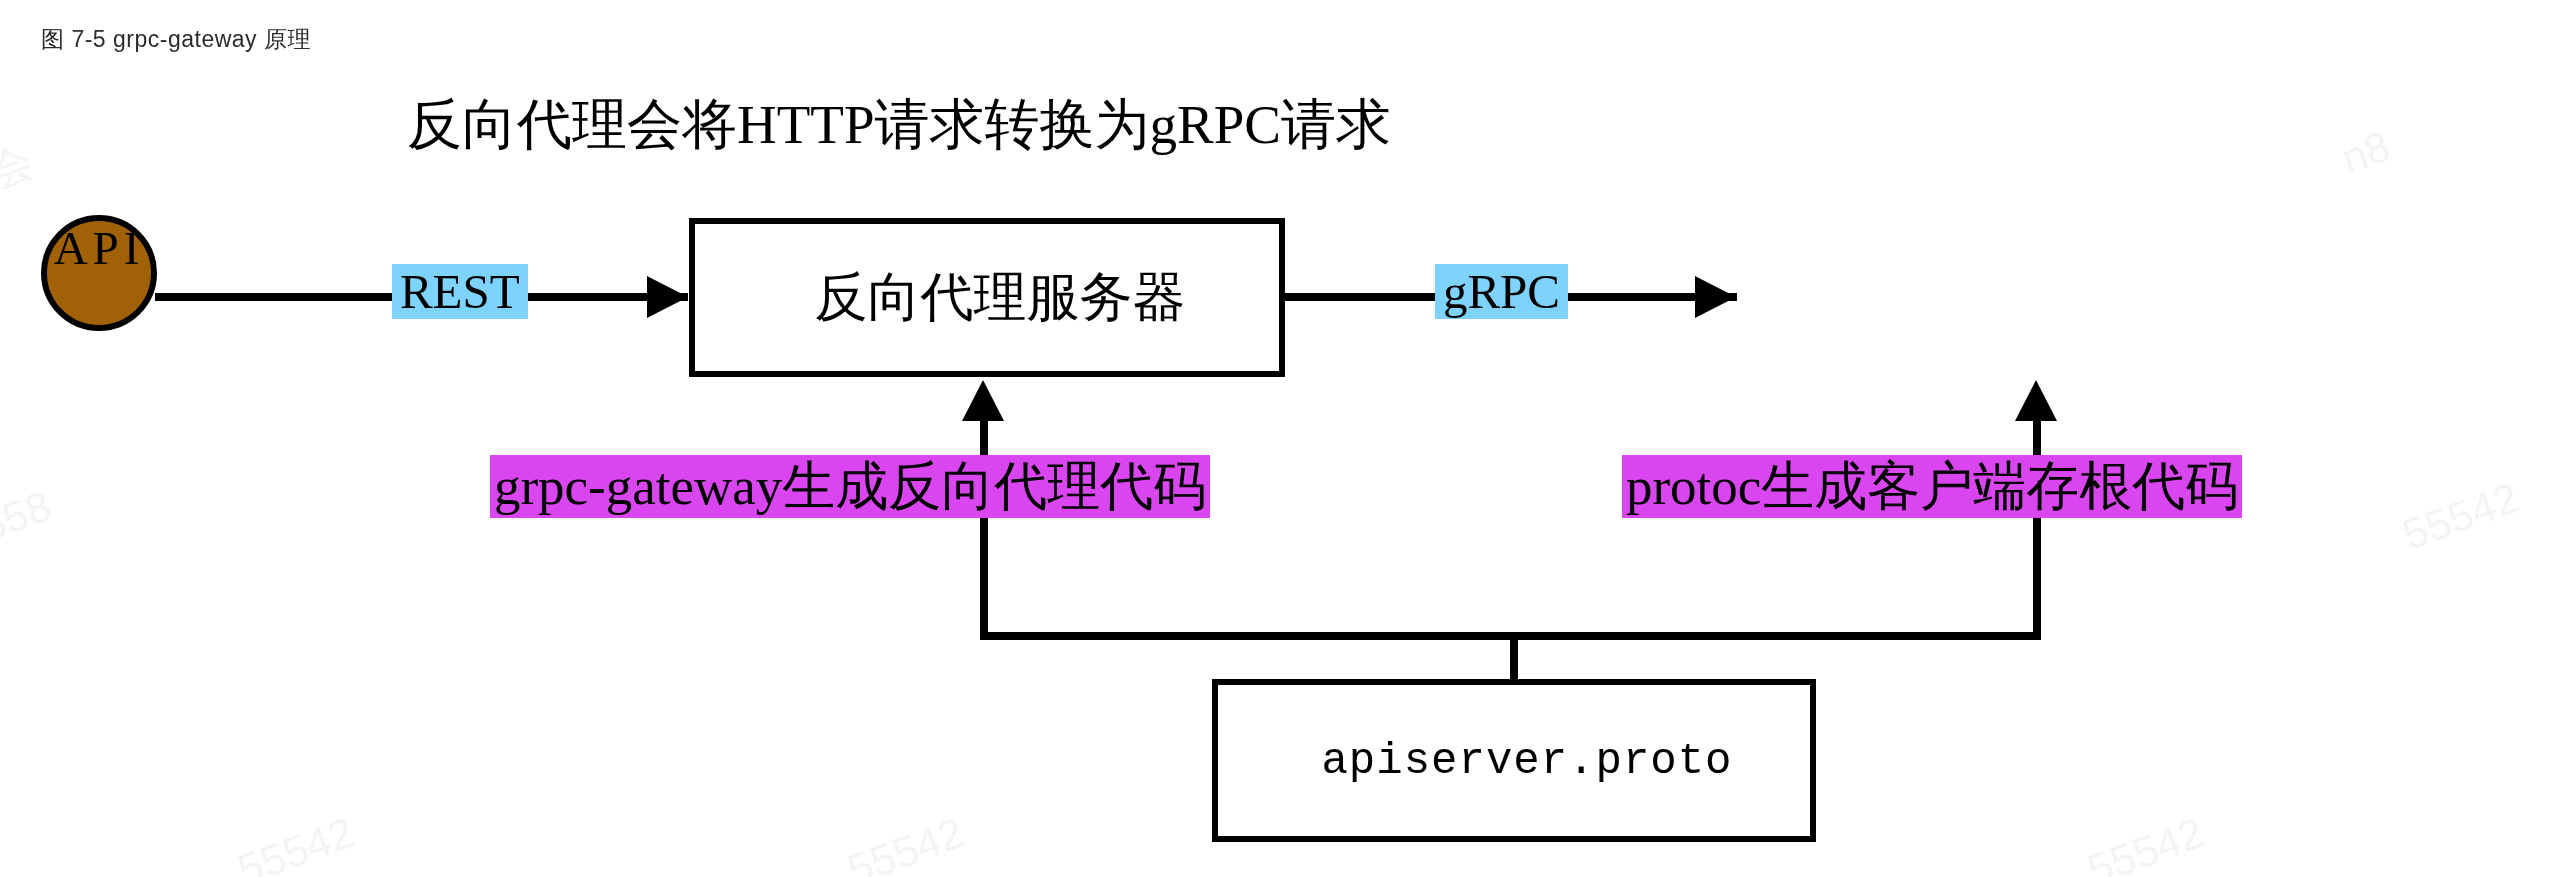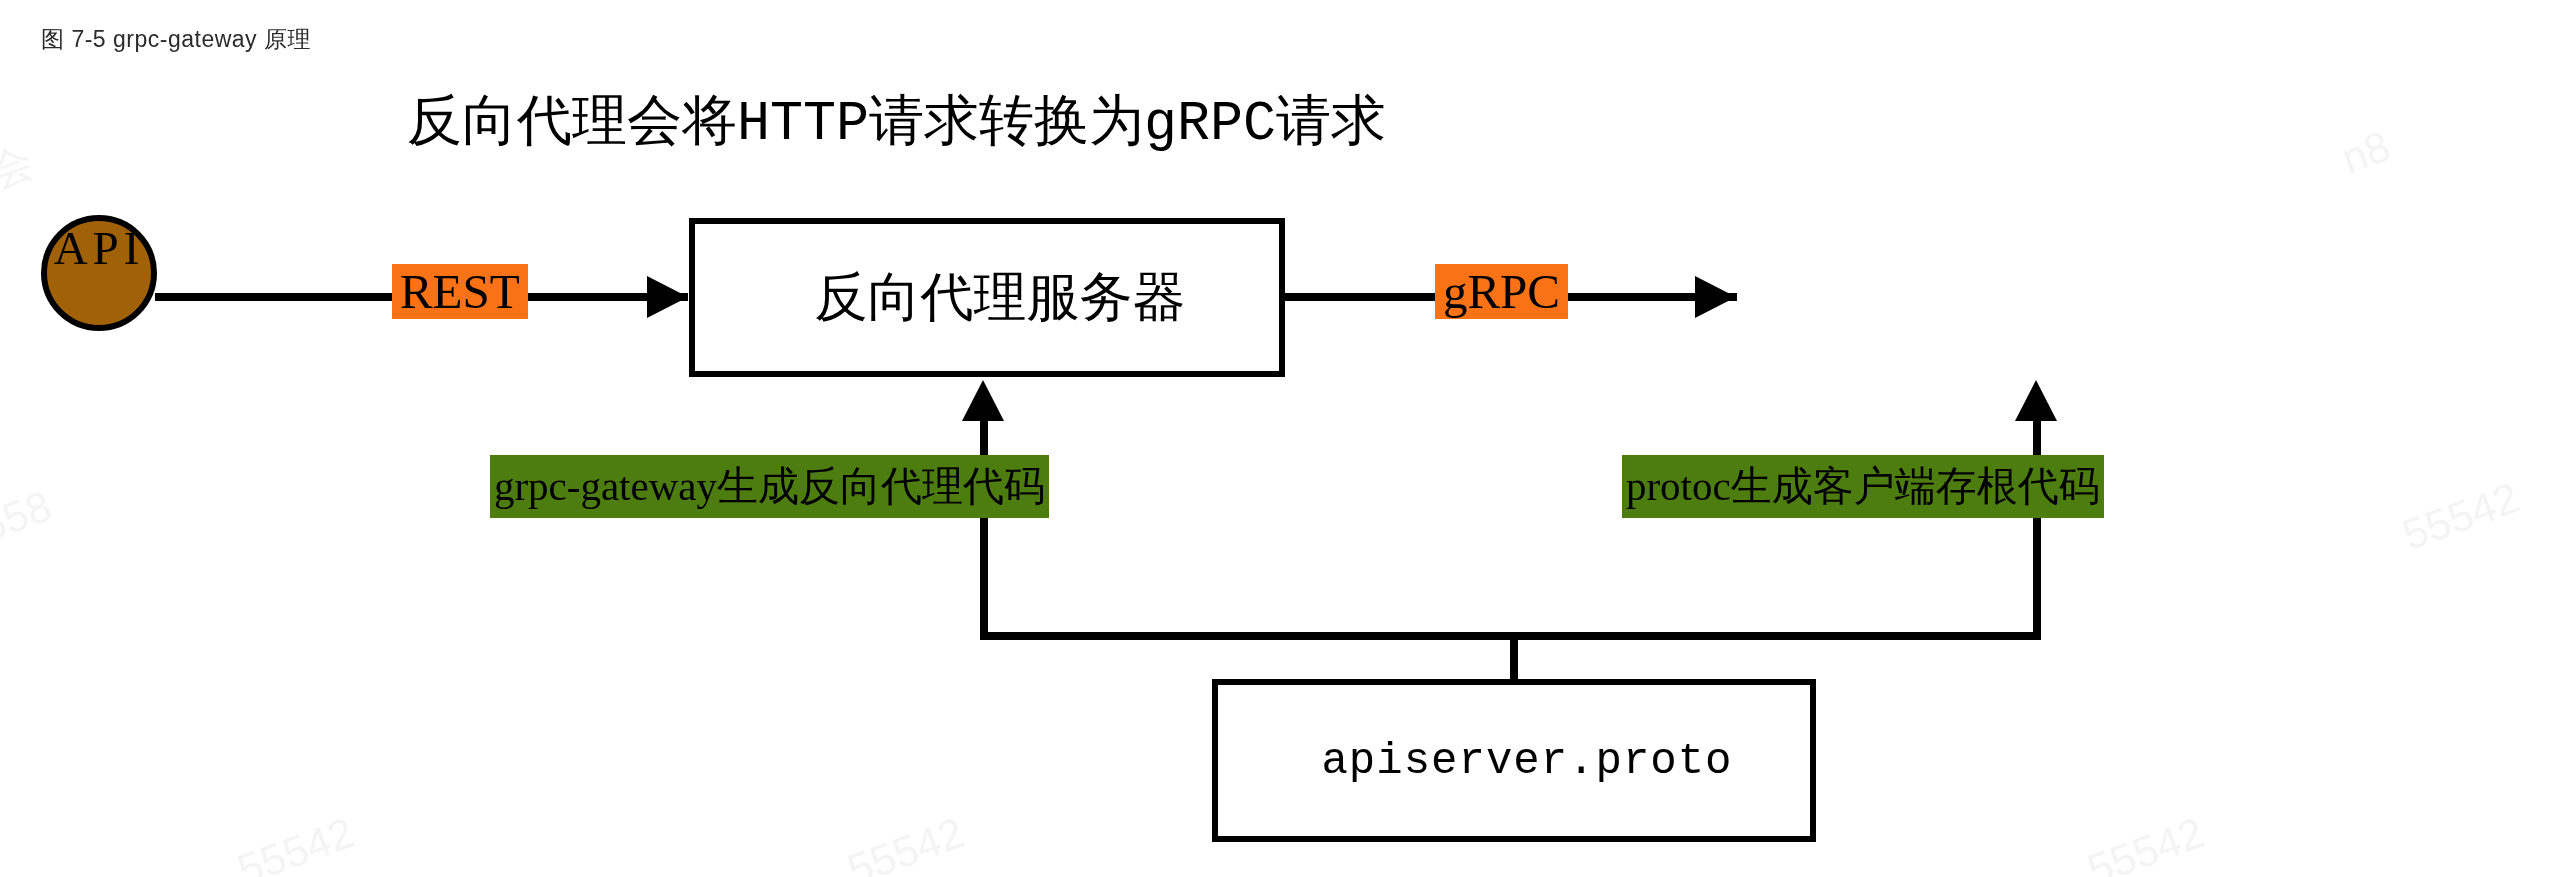--- a/index.html
+++ b/index.html
@@ -38,21 +38,21 @@
   }
 
   
   #headline {
     position: absolute;
     left: 407px;
     top: 94px;
     font-size: 55px;
     line-height: 61px;
     white-space: nowrap;
-    font-family: Liberation Mono, monospace;
+    font-family: Liberation Serif, serif;
   }
 
   
   .node-circle {
     position: absolute;
     box-sizing: border-box;
     border: 6.9px solid #000;
     border-radius: 50%;
     display: flex;
     align-items: flex-start;
@@ -112,34 +112,34 @@
     width: 0;
     height: 0;
     border-left: 21.6px solid transparent;
     border-right: 21.6px solid transparent;
     border-bottom: 41px solid #000;
   }
 
   
   .edge-label {
     position: absolute;
-    background: #f97316;
+    background: #7dd3fc;
     padding: 0 7.9px;
     font-size: 49px;
     line-height: 55px;
     white-space: nowrap;
     z-index: 5;
   }
 
   
   .annotation {
     position: absolute;
-    background: #4d7c0f;
+    background: #d946ef;
     padding: 0 3.9px;
-    font-size: 41px;
+    font-size: 53px;
     line-height: 63px;
     white-space: nowrap;
     z-index: 6;
   }
 
   
   .watermark {
     position: absolute;
     color: #f4f4f4;
     font-family: "Liberation Sans", "DejaVu Sans", sans-serif;

